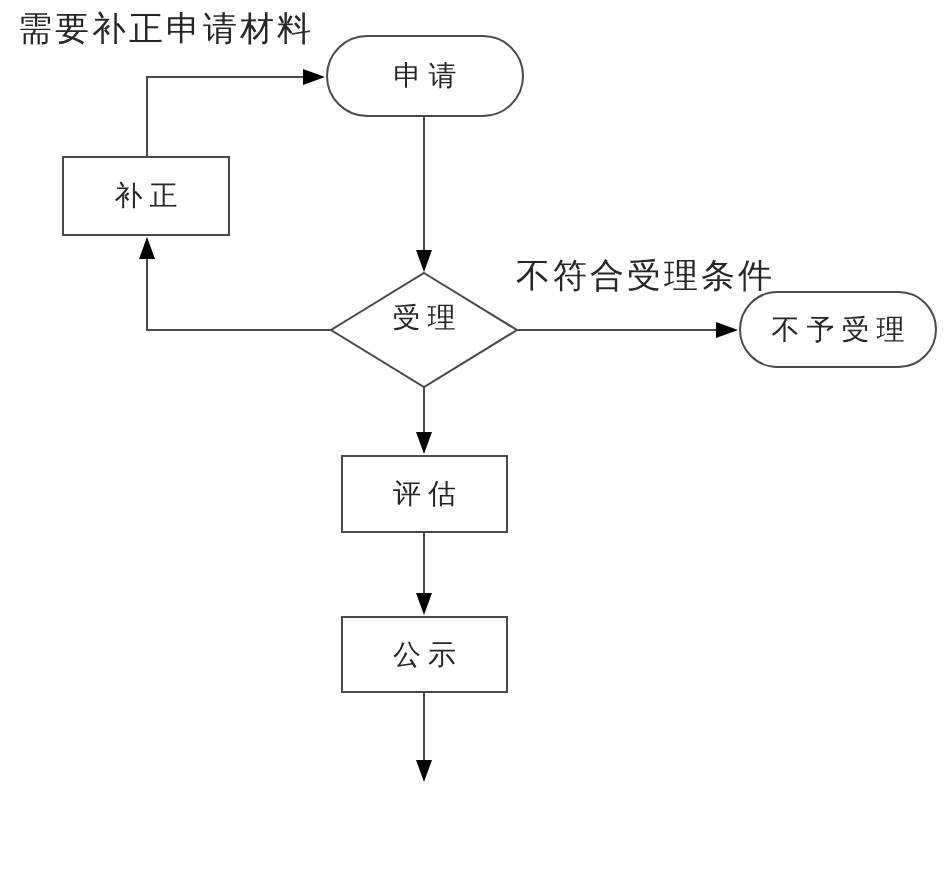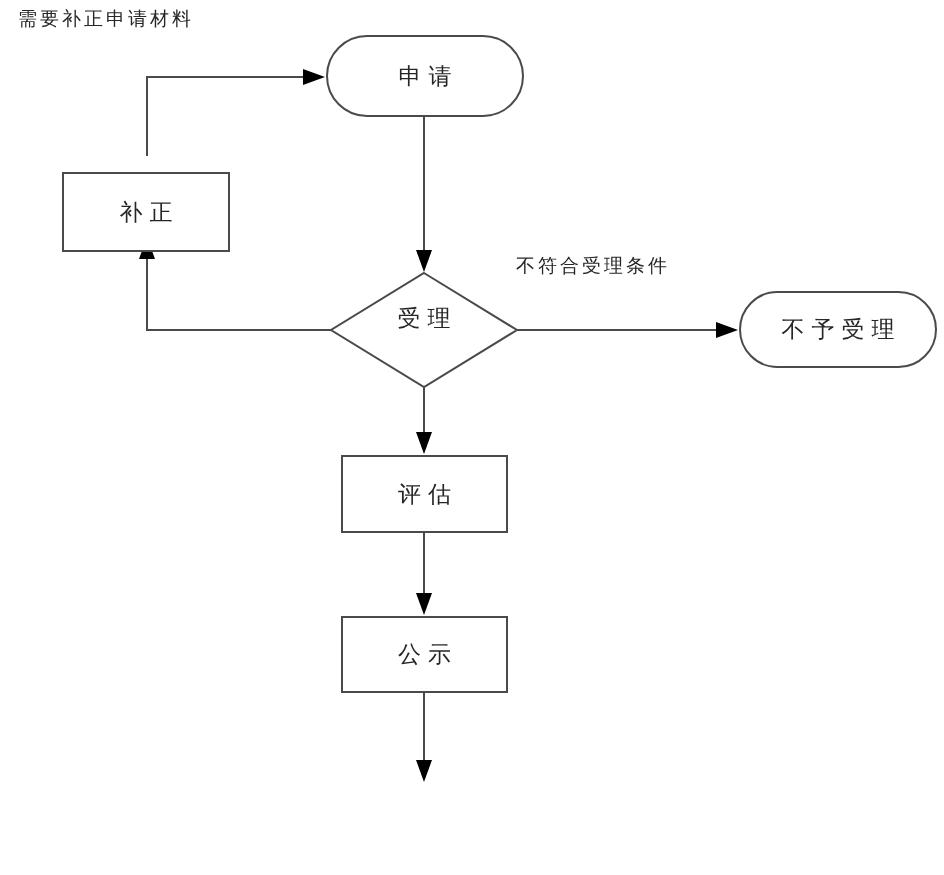--- a/index.html
+++ b/index.html
@@ -37,42 +37,42 @@
   }
   .node {
     position: absolute;
     box-sizing: border-box;
     display: flex;
     align-items: center;
     justify-content: center;
     background: #ffffff;
     border: 2px solid var(--line, #4a4a4a);
     color: var(--text, #262626);
-    font-size: 23px;
+    font-size: 28px;
     letter-spacing: 7px;
     text-indent: 7px;
     z-index: 1;
     white-space: nowrap;
   }
   .node.terminator-apply    { left: 326px; top: 35px;  width: 198px; height: 82px; border-radius: 41px; }
-  .node.process-supplement  { left: 62px;  top: 156px; width: 168px; height: 80px; margin-top: 16px; }
+  .node.process-supplement  { left: 62px;  top: 156px; width: 168px; height: 80px; }
   .node.terminator-reject   { left: 739px; top: 291px; width: 198px; height: 77px; border-radius: 39px; }
   .node.process-evaluate    { left: 341px; top: 455px; width: 167px; height: 78px; }
   .node.process-publicity   { left: 341px; top: 616px; width: 167px; height: 77px; font-family: Liberation Serif, serif; }
   .node.terminator-complete { left: 325px; top: 783px; width: 197px; height: 80px; border-radius: 40px; }
   .node.decision-accept {
     left: 334px; top: 296px; width: 180px; height: 44px;
     border: none;
     background: transparent;
     z-index: 2;
   }
   .edge-label {
     position: absolute;
     color: var(--text, #262626);
-    font-size: 19px;
+    font-size: 34px;
     letter-spacing: 3px;
     z-index: 1;
     white-space: nowrap;
   }
   .edge-label.need-supplement { left: 18px;  top: 6px; }
   .edge-label.not-accepted    { left: 516px; top: 253px; }
 </style>
 </head>
 <body>
 

